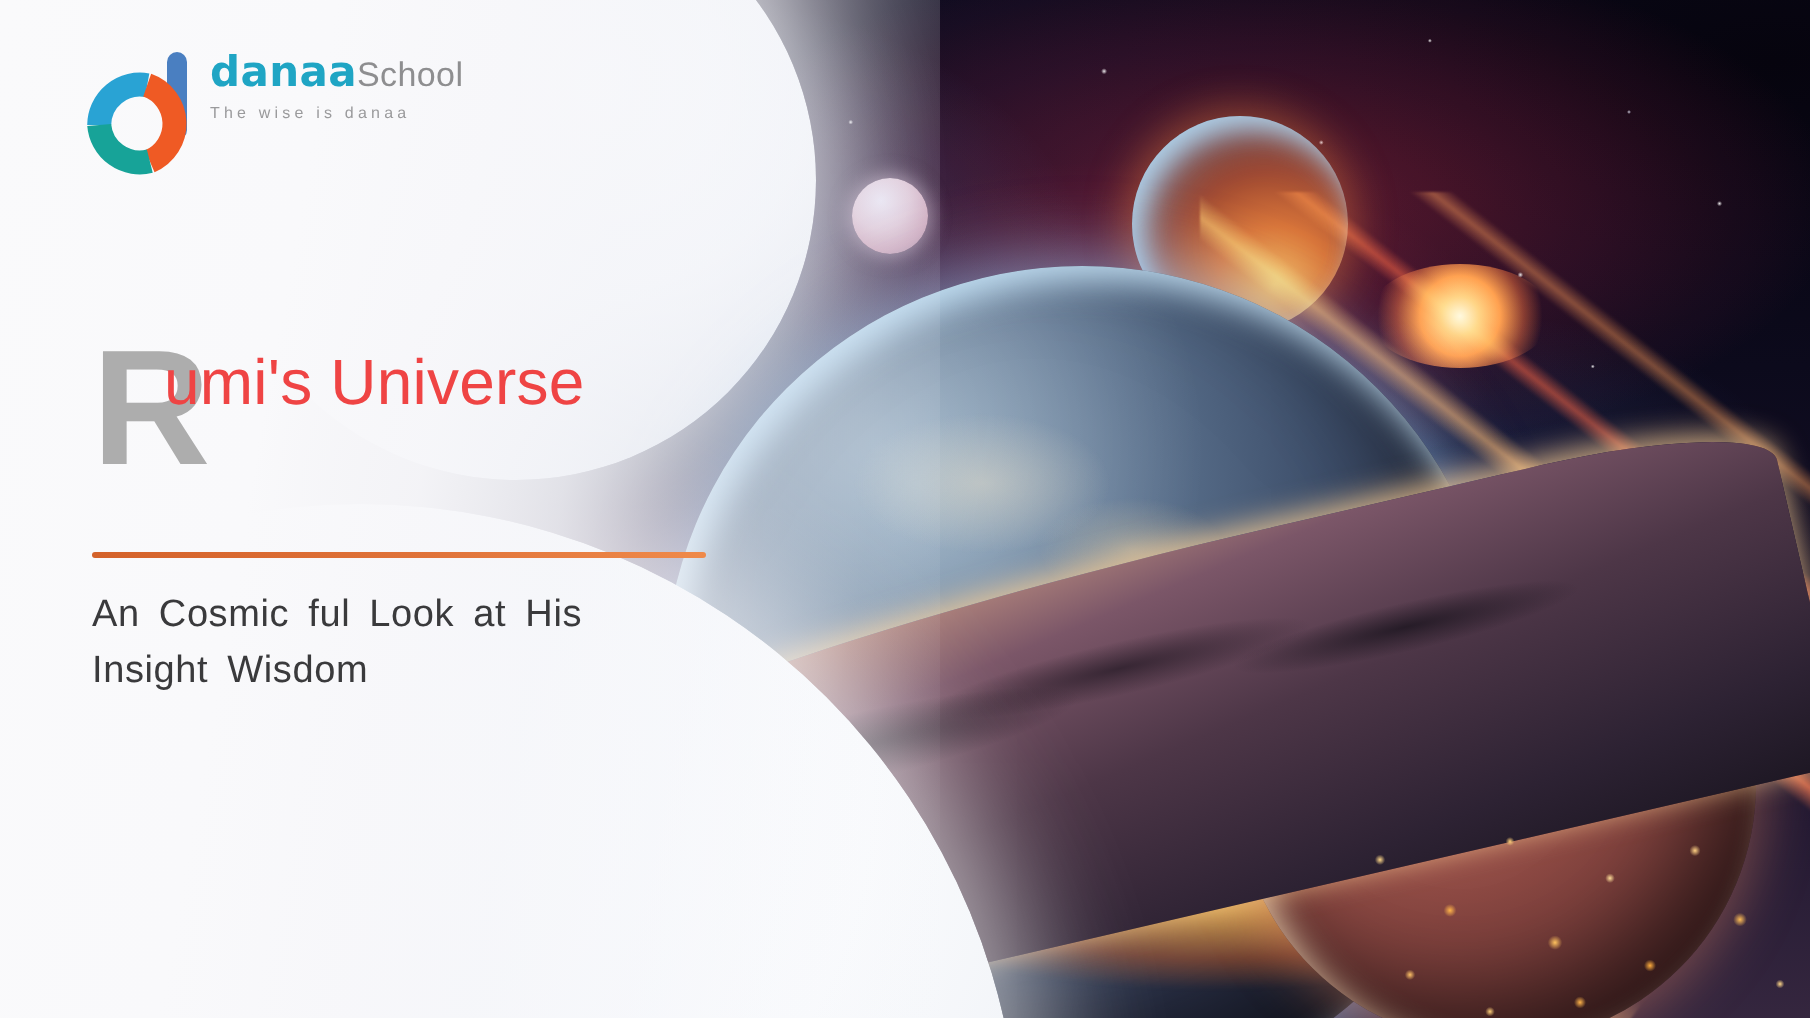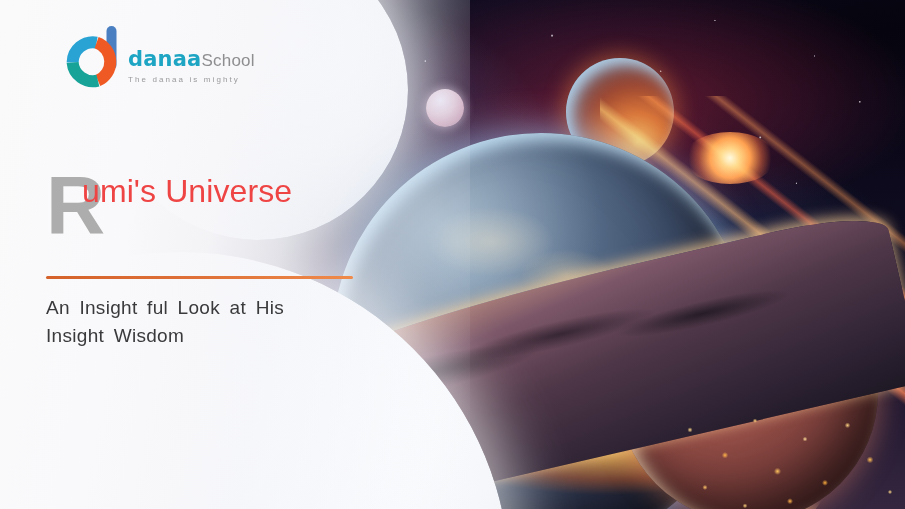--- a/index.html
+++ b/index.html
@@ -229,21 +229,21 @@
       rgba(250,250,251,1) 0%,
       rgba(249,249,251,1) 30%,
       rgba(247,247,250,.96) 45%,
       rgba(244,245,249,.80) 58%,
       rgba(240,242,248,.45) 72%,
       rgba(235,238,246,.14) 86%,
       rgba(230,235,245,0) 100%);
   }
 
   
-  .logo{position:absolute;left:64px;top:26px;display:flex;align-items:flex-end;}
+  .logo{position:absolute;left:41px;top:26px;display:flex;align-items:flex-start;}
   .logo-mark{position:relative;width:58px;height:66px;flex:none;}
   .logo-text{margin-left:6px;padding-bottom:8px;}
   .logo-name{font-size:21px;line-height:1;letter-spacing:.2px;white-space:nowrap;}
   .logo-name .danaa{color:#1fa5c4;font-weight:700;font-family:"DejaVu Sans",sans-serif;}
   .logo-name .school{color:#8e8e90;font-weight:400;font-size:17px;}
   .logo-tagline{
     margin-top:5px;font-size:8px;color:#9a9a9c;letter-spacing:2.1px;white-space:nowrap;
   }
 
   
@@ -327,29 +327,29 @@
           <path d="M 32.6 16.6 A 20.4 20.4 0 0 1 33.9 54.6" stroke="#ef5a24"></path>
 
           <path d="M 33.9 54.6 A 20.4 20.4 0 0 1 8.6 36.5" stroke="#17a398"></path>
         </g>
       </svg>
     </div>
     <div class="logo-text">
       <div class="logo-name">
         <span class="danaa">danaa</span><span class="school">School</span>
       </div>
-      <div class="logo-tagline">The danaa is mighty</div>
+      <div class="logo-tagline">The wise is danaa</div>
     </div>
   </div>
 
   <div class="headline">
     <span class="dropcap">R</span>
     <div class="title-line">umi's Universe</div>
   </div>
 
   <div class="divider"></div>
 
   <div class="subtitle">
-    <div>An Insight ful Look at  His</div>
+    <div>An Cosmic ful Look at  His</div>
     <div>Insight  Wisdom</div>
   </div>
 
 </div>
 
 </body></html>

